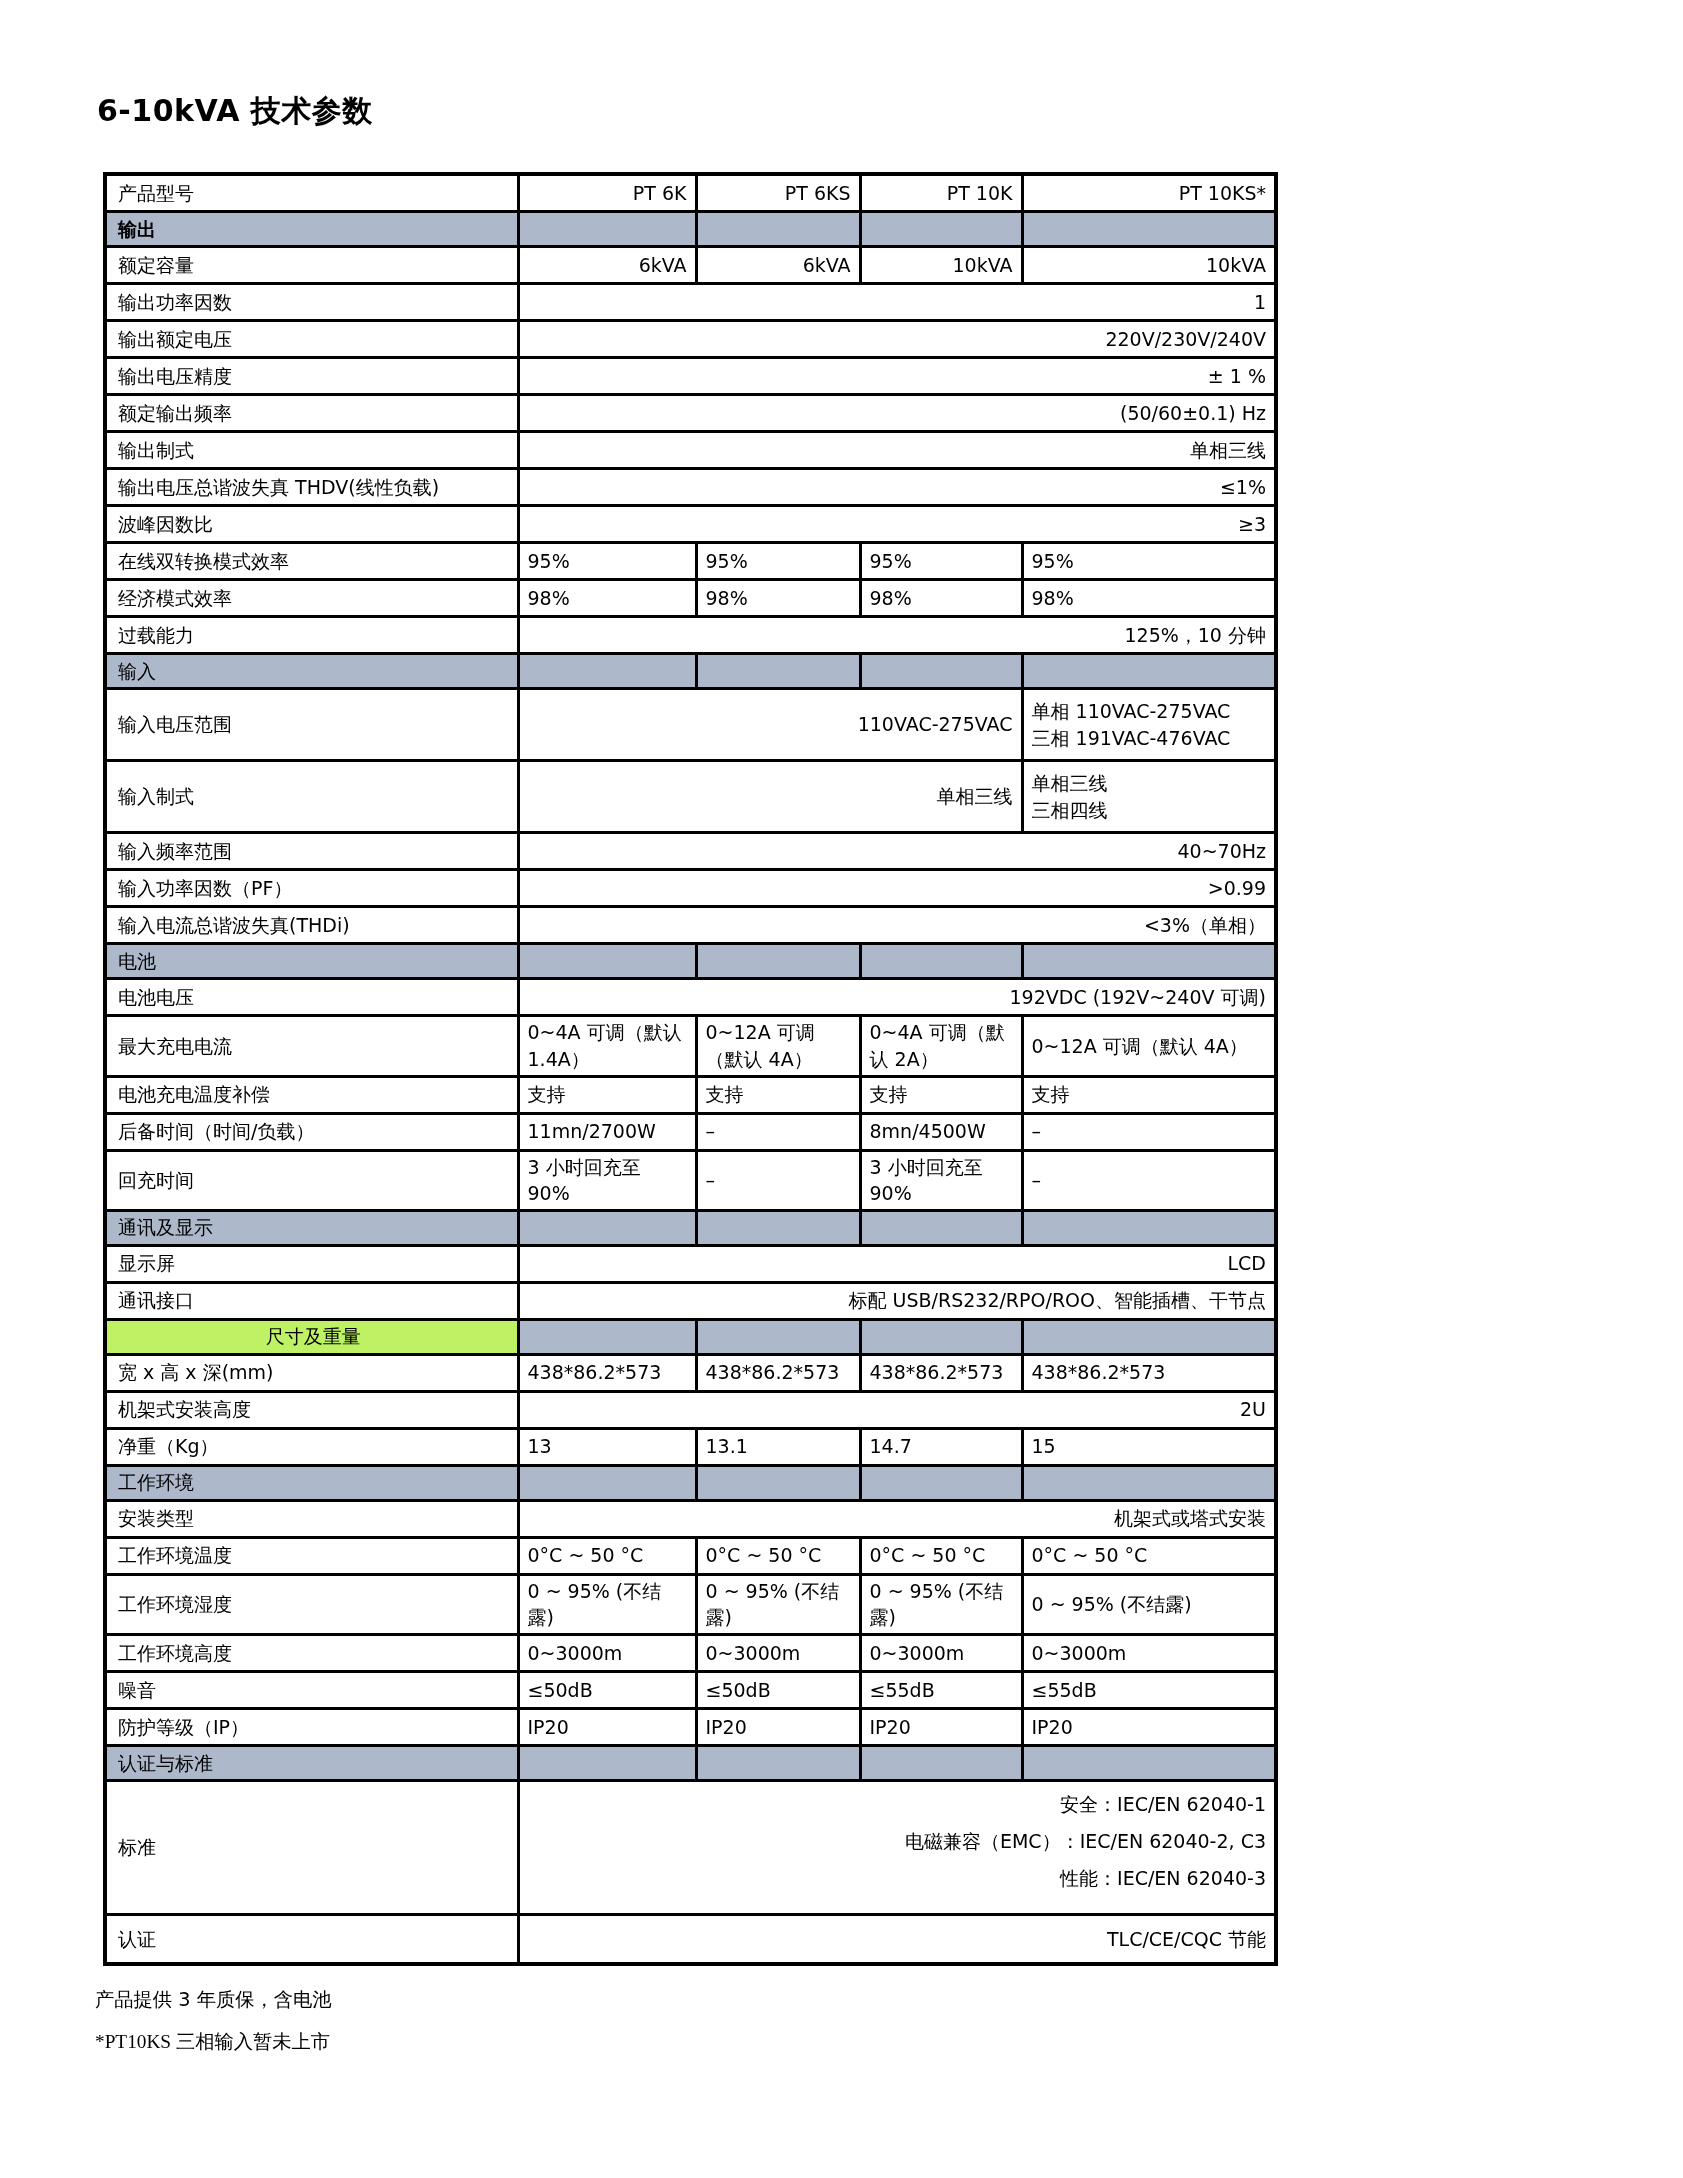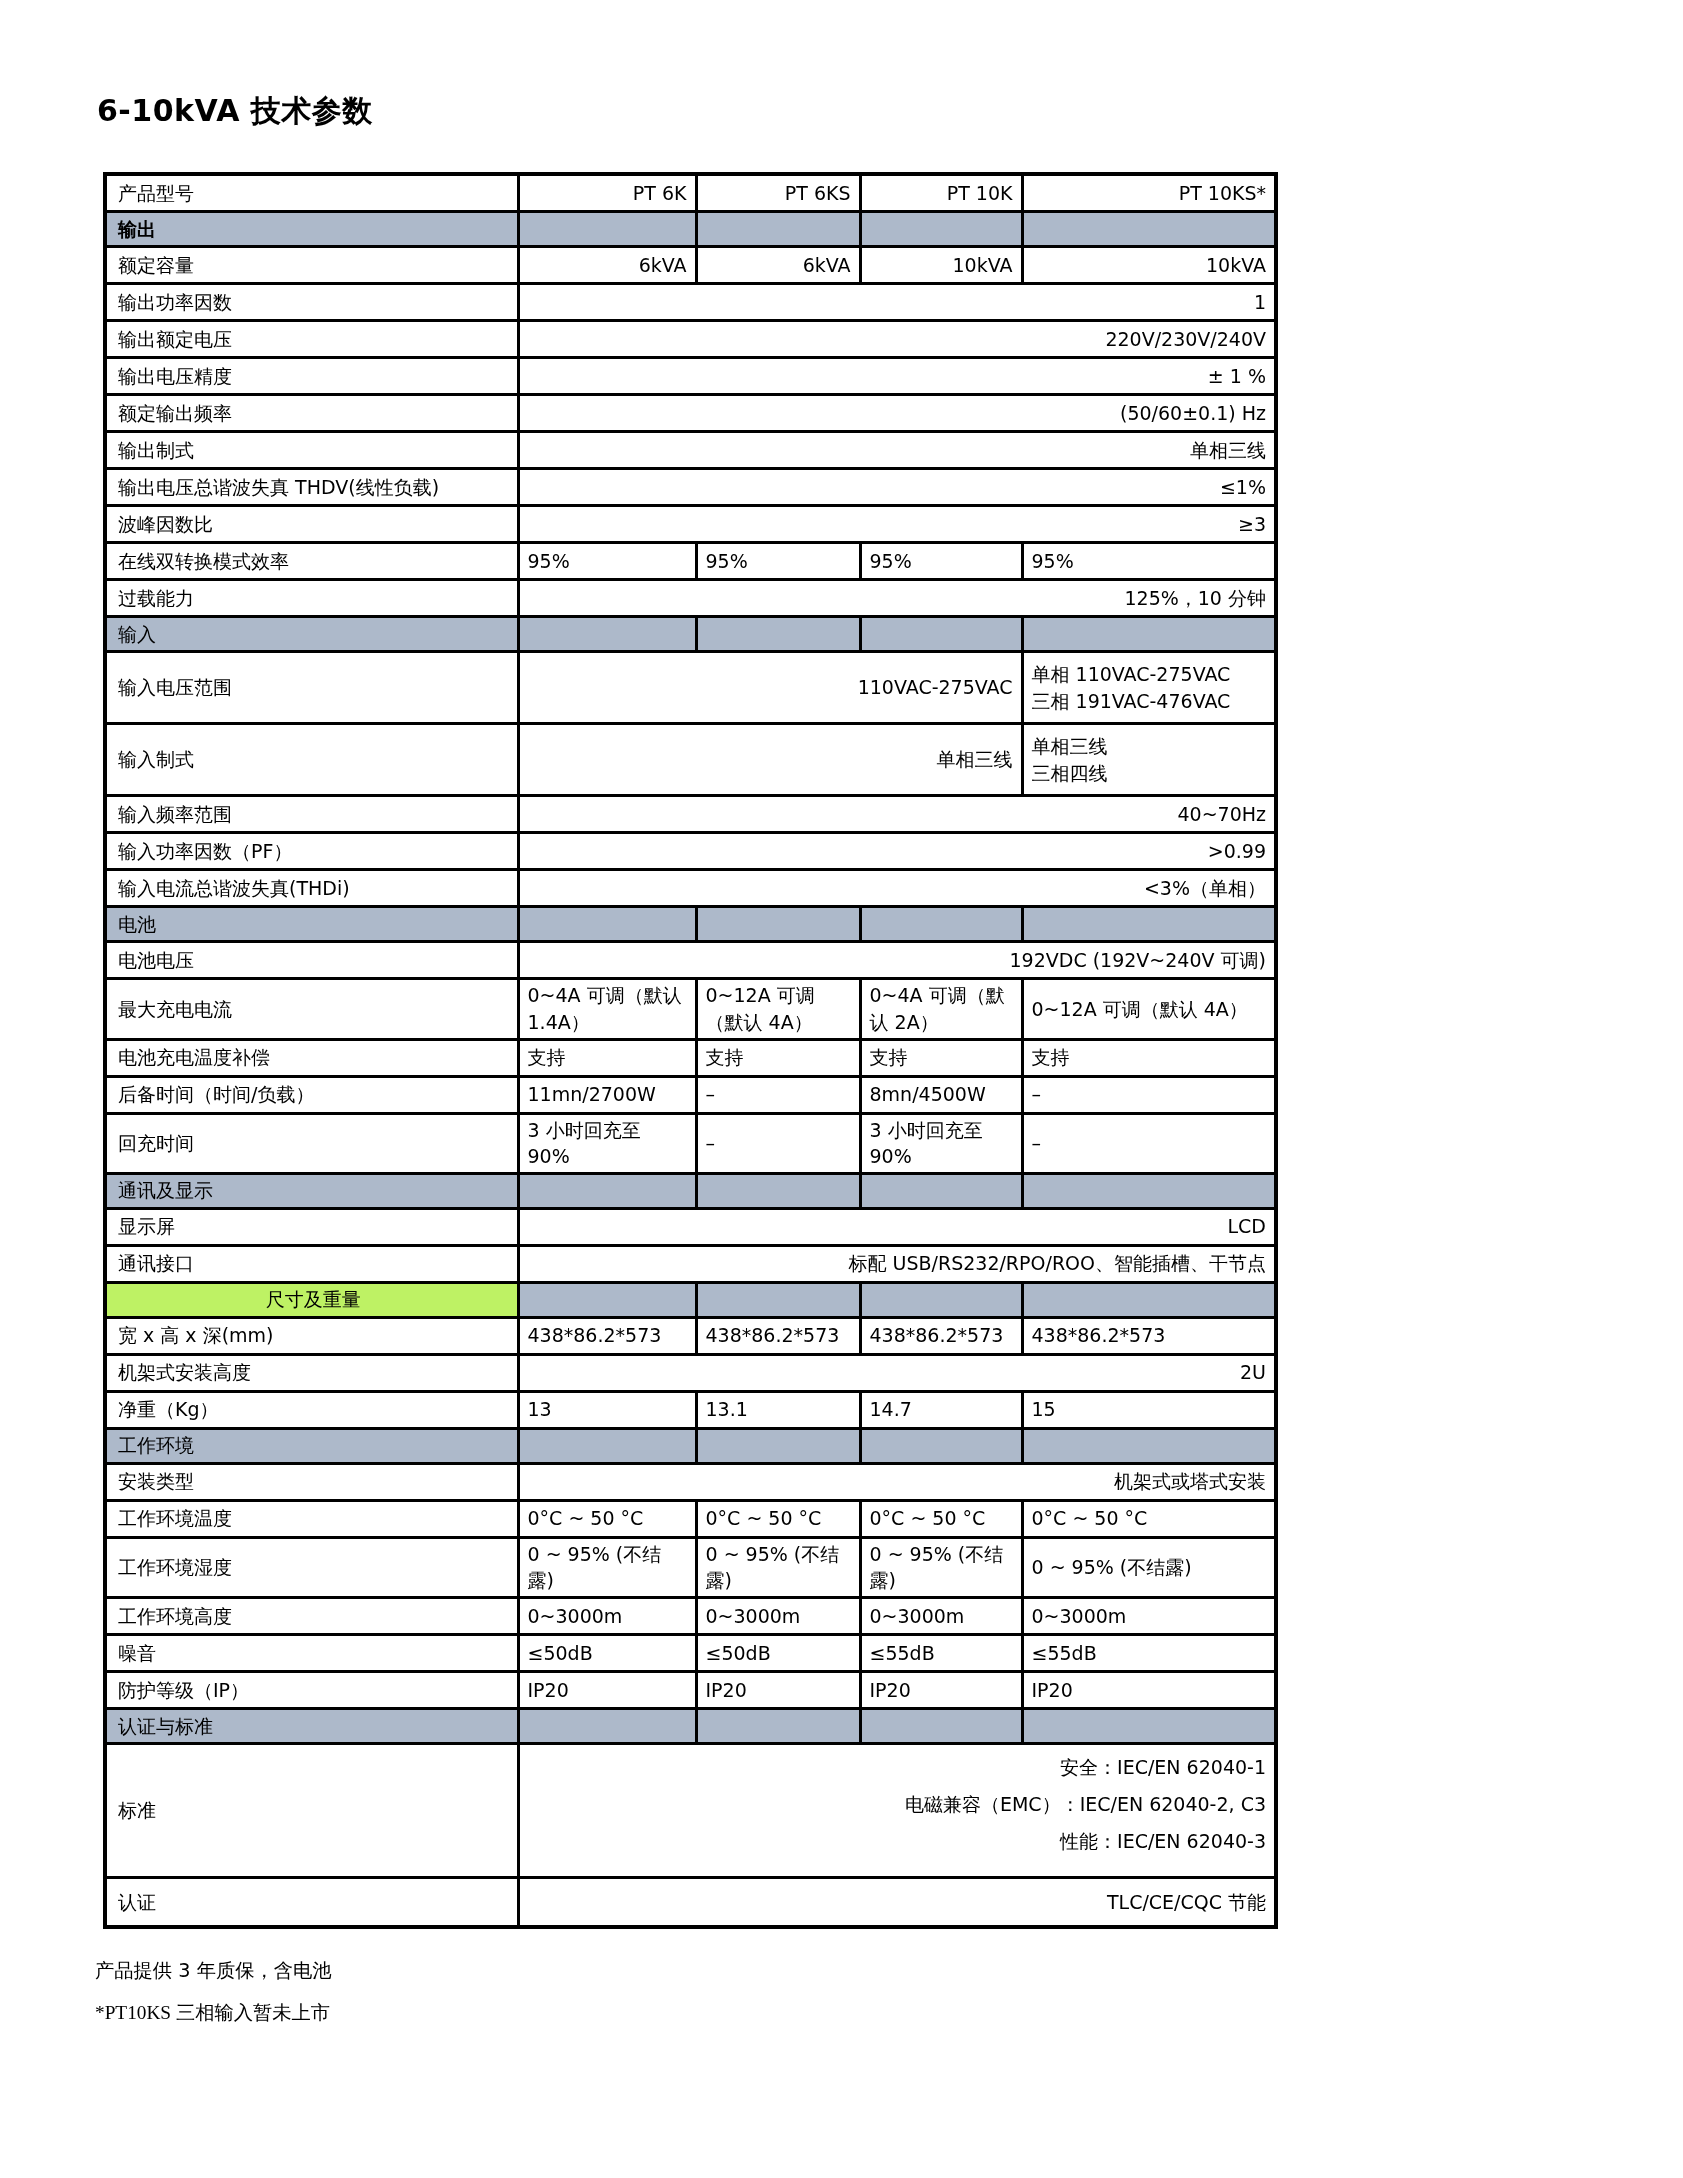--- a/index.html
+++ b/index.html
@@ -19,21 +19,21 @@
     border:3px solid #000;padding:2px 8px;vertical-align:middle;
     white-space:pre-line;line-height:1.4;height:30px;overflow:hidden;
   }
   td.label{text-align:left;padding-left:11px;}
   td.center{text-align:right;}
   td.val{text-align:left;}
   tr.section td{height:28px;}
   tr.multiline td.center{padding-top:4px;padding-bottom:16px;line-height:1.95;}
   tr.lastrow td{height:42px;}
   tr.tall2 td{padding-top:8px;padding-bottom:8px;}
-  .footer{margin:28px 0 0 95px;font-size:19.3px;}
+  .footer{margin:20px 0 0 95px;font-size:19.3px;}
   .footer div{margin-bottom:15px;}
   .footer .serif{font-family:"Liberation Serif","DejaVu Serif",serif;}
 </style>
 </head>
 <body>
 
 <div class="page" data-name="document-page">
   <h1 data-name="page-title">6-10kVA 技术参数</h1>
 
   <table data-name="spec-table">
@@ -95,20 +95,27 @@
           <td class="center" data-name="cell-value" colspan="4">≥3</td>
         </tr>
         <tr data-name="table-row">
           <td class="label" data-name="row-label">在线双转换模式效率</td>
           <td class="val" data-name="cell-value">95%</td>
           <td class="val" data-name="cell-value">95%</td>
           <td class="val" data-name="cell-value">95%</td>
           <td class="val" data-name="cell-value">95%</td>
         </tr>
         <tr data-name="table-row">
+          <td class="label" data-name="row-label">经济模式效率</td>
+          <td class="val" data-name="cell-value">98%</td>
+          <td class="val" data-name="cell-value">98%</td>
+          <td class="val" data-name="cell-value">98%</td>
+          <td class="val" data-name="cell-value">98%</td>
+        </tr>
+        <tr data-name="table-row">
           <td class="label" data-name="row-label">过载能力</td>
           <td class="center" data-name="cell-value" colspan="4">125%，10 分钟</td>
         </tr>
         <tr data-name="section-row" class="section">
           <td class="label" data-name="section-header" style="background: rgb(173, 185, 202);">输入</td>
           <td class="section-cell" data-name="section-cell" style="background: rgb(173, 185, 202);"></td>
           <td class="section-cell" data-name="section-cell" style="background: rgb(173, 185, 202);"></td>
           <td class="section-cell" data-name="section-cell" style="background: rgb(173, 185, 202);"></td>
           <td class="section-cell" data-name="section-cell" style="background: rgb(173, 185, 202);"></td>
         </tr>

